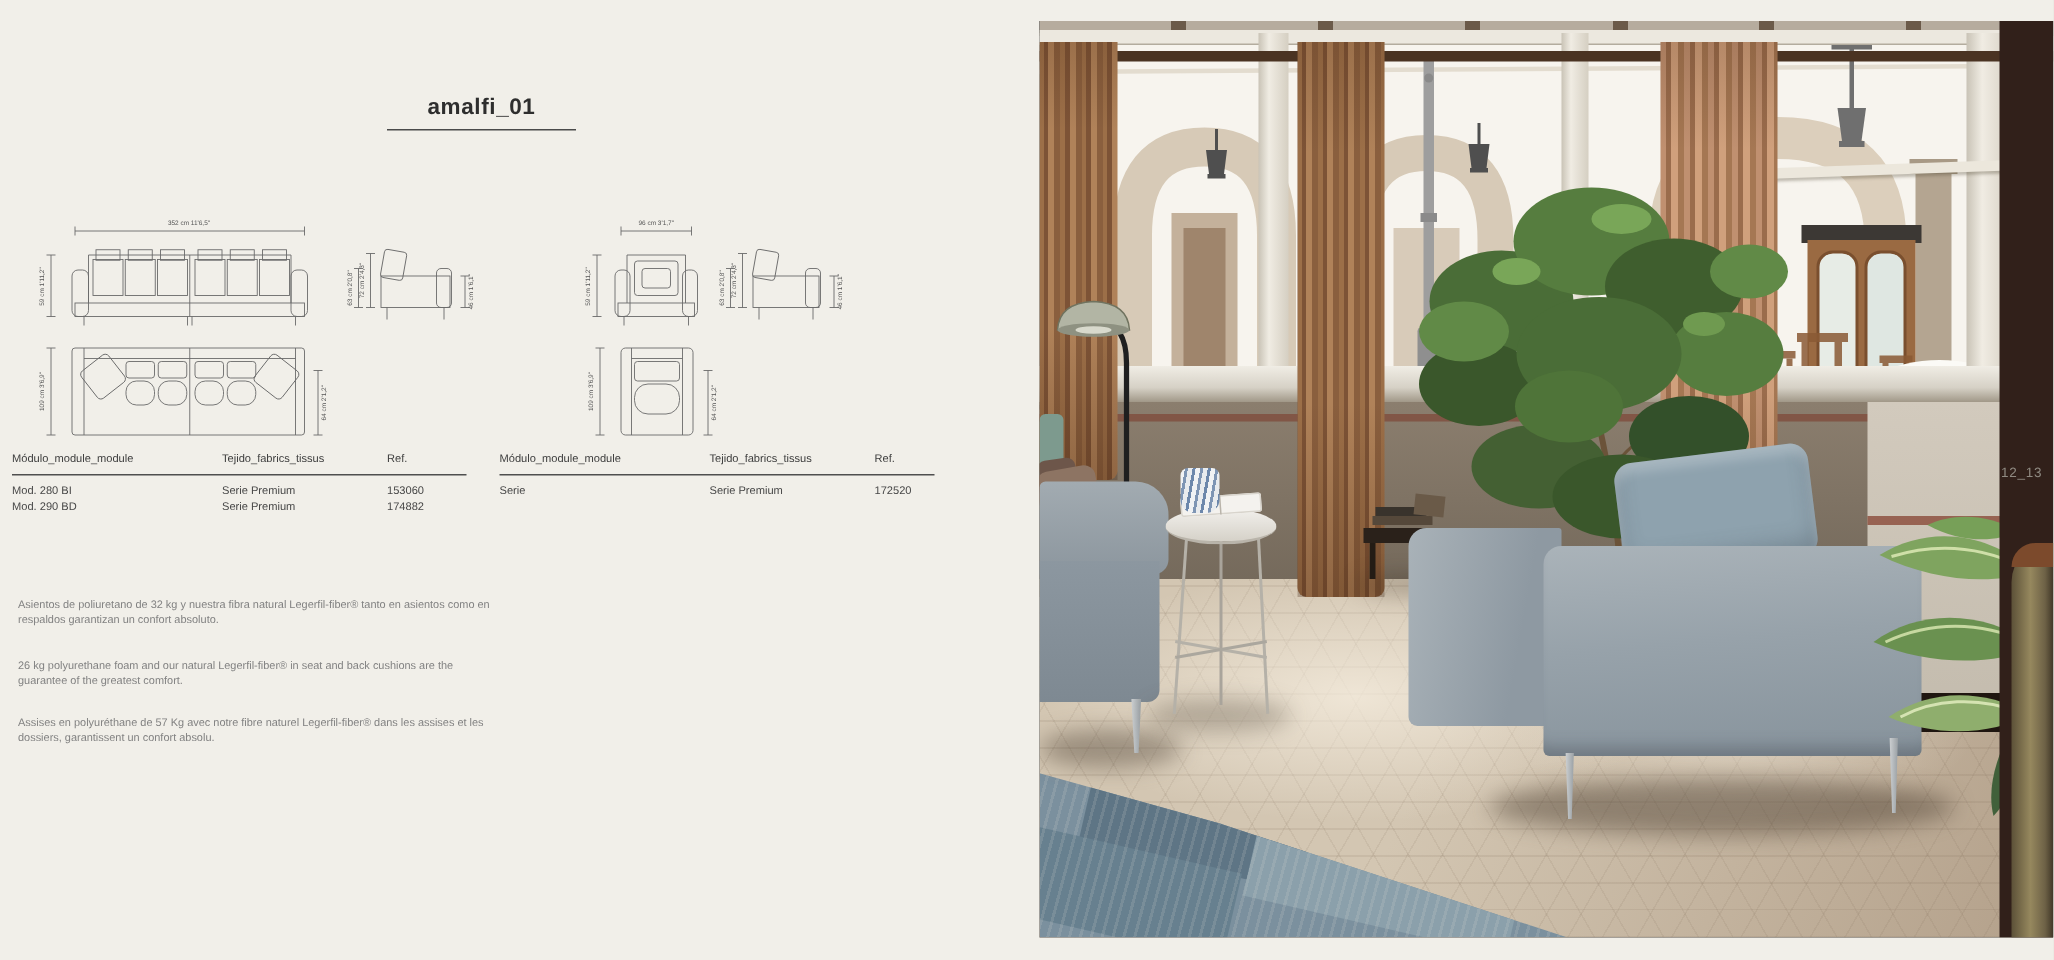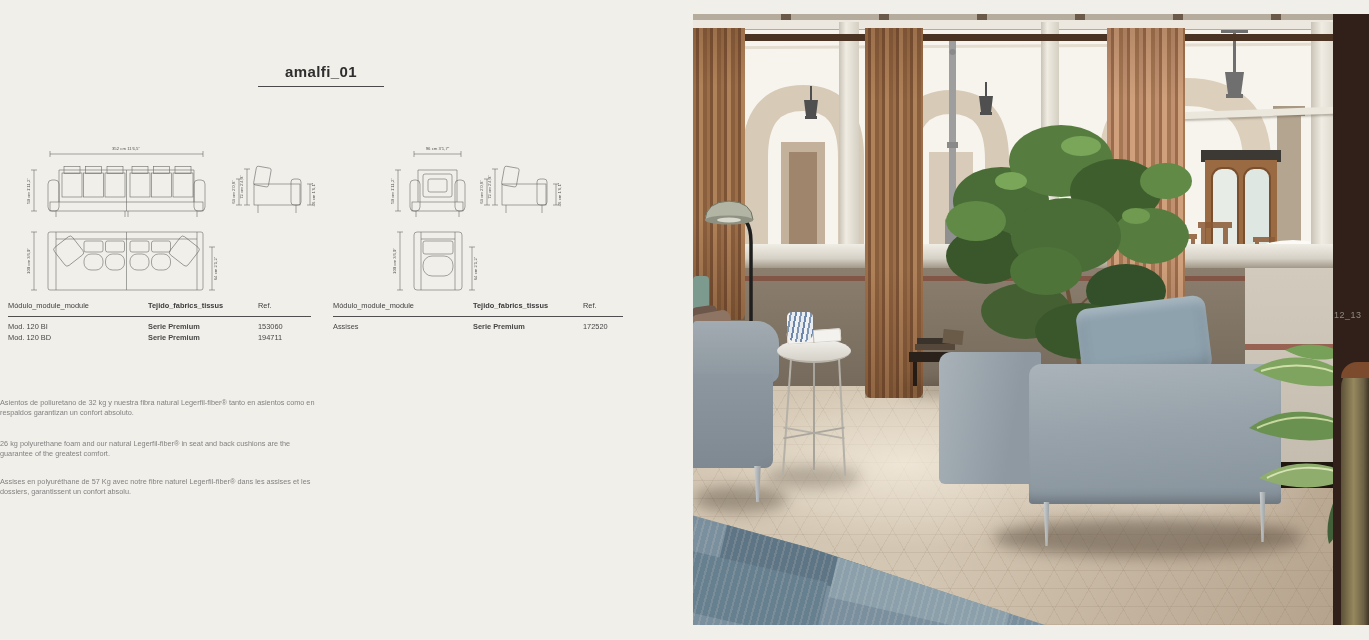--- a/index.html
+++ b/index.html
@@ -11,25 +11,25 @@
   .title{position:absolute;left:258px;top:63px;width:126px;text-align:center;
     font-size:15px;font-weight:bold;letter-spacing:.4px;color:#2e2e2e;
     padding-bottom:6px;border-bottom:1.4px solid #4a4a4a;}
   svg.tech{position:absolute;overflow:visible;}
   svg.tech text{font-family:"Liberation Sans",sans-serif;}
 
   .spec-table{position:absolute;top:301px;font-size:7.4px;color:#474747;line-height:9px;}
   .t-hdr{display:flex;color:#3c3c3c;}
   .t-rule{border-top:1px solid #4f4f4f;margin-top:6px;margin-bottom:5px;}
   .t-row{display:flex;margin-top:1.5px;}
-  .c1{width:140px;} .c2{width:110px;font-weight:bold;} .c3{flex:1;}
+  .c1{width:140px;} .c2{width:110px;} .c3{flex:1;}
   .left-table{left:8px;width:303px;}
   .right-table{left:333px;width:290px;}
 
-  .para{position:absolute;left:0;width:322px;font-size:7.3px;line-height:1.32;color:#828282;}
+  .para{position:absolute;left:12px;width:322px;font-size:7.3px;line-height:1.32;color:#828282;}
 
   
   .photo{position:absolute;left:693px;top:14px;width:676px;height:611px;overflow:hidden;
     background:#404040;text-align:center;}
   .wall-top{position:absolute;left:0;top:0;width:676px;height:10px;
     background:repeating-linear-gradient(90deg,#b6ac9e 0 88px,#6b5a49 88px 98px);}
   .sill{position:absolute;left:0;top:230px;width:648px;height:24px;
     background:linear-gradient(#f0ede5,#d6d1c6 60%,#a19888);}
   .sill-shadow{position:absolute;left:0;top:254px;width:648px;height:5px;background:#655c4f;}
   .frame{position:absolute;top:8px;height:248px;
@@ -170,40 +170,40 @@
     </svg>
 
     <div class="spec-table left-table">
       <div class="t-hdr">
         <span class="c1">Módulo_module_module</span>
         <span class="c2">Tejido_fabrics_tissus</span>
         <span class="c3">Ref.</span>
       </div>
       <div class="t-rule"></div>
       <div class="t-row">
-        <span class="c1">Mod. 120 BI</span>
+        <span class="c1">Mod. 280 BI</span>
         <span class="c2">Serie Premium</span>
         <span class="c3">153060</span>
       </div>
       <div class="t-row">
-        <span class="c1">Mod. 120 BD</span>
+        <span class="c1">Mod. 290 BD</span>
         <span class="c2">Serie Premium</span>
-        <span class="c3">194711</span>
+        <span class="c3">174882</span>
       </div>
     </div>
 
     <div class="spec-table right-table">
       <div class="t-hdr">
         <span class="c1">Módulo_module_module</span>
         <span class="c2">Tejido_fabrics_tissus</span>
         <span class="c3">Ref.</span>
       </div>
       <div class="t-rule"></div>
       <div class="t-row">
-        <span class="c1">Assises</span>
+        <span class="c1">Serie</span>
         <span class="c2">Serie Premium</span>
         <span class="c3">172520</span>
       </div>
     </div>
 
     <p class="para" style="top:391px;">Asientos de poliuretano de 32 kg y nuestra fibra natural Legerfil-fiber® tanto en asientos como en respaldos garantizan un confort absoluto.</p>
     <p class="para" style="top:432px;">26 kg polyurethane foam and our natural Legerfil-fiber® in seat and back cushions are the guarantee of the greatest comfort.</p>
     <p class="para" style="top:470px;">Assises en polyuréthane de 57 Kg avec notre fibre naturel Legerfil-fiber® dans les assises et les dossiers, garantissent un confort absolu.</p>
   </div>
 

